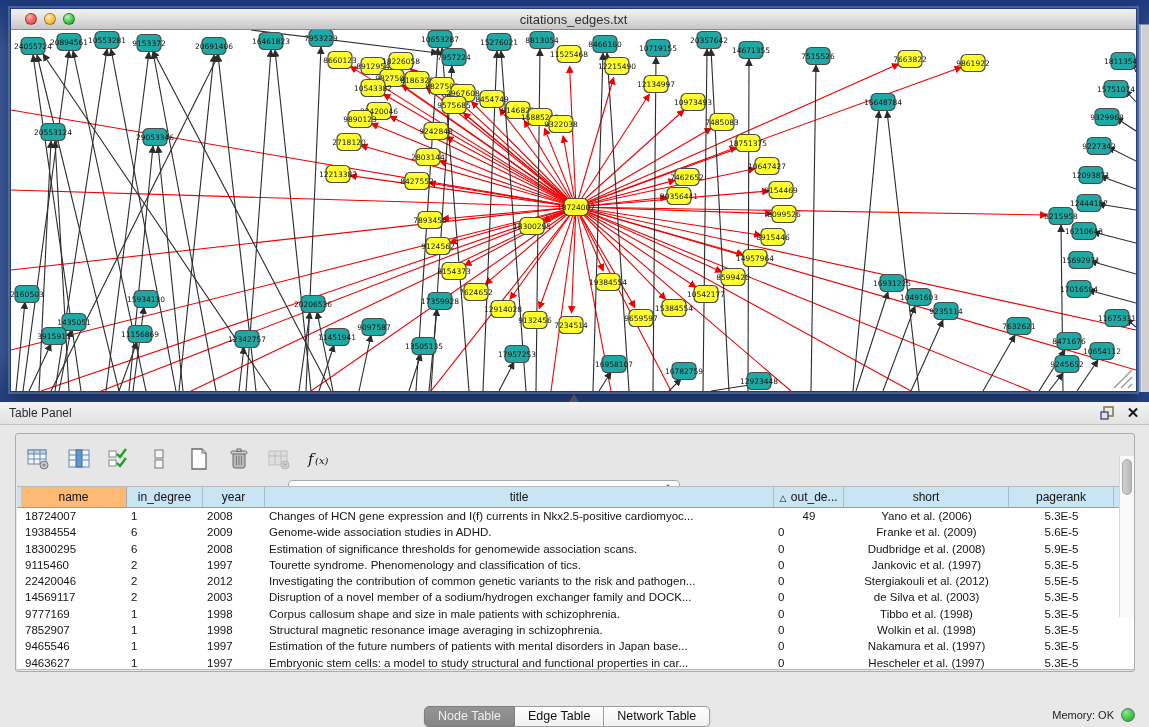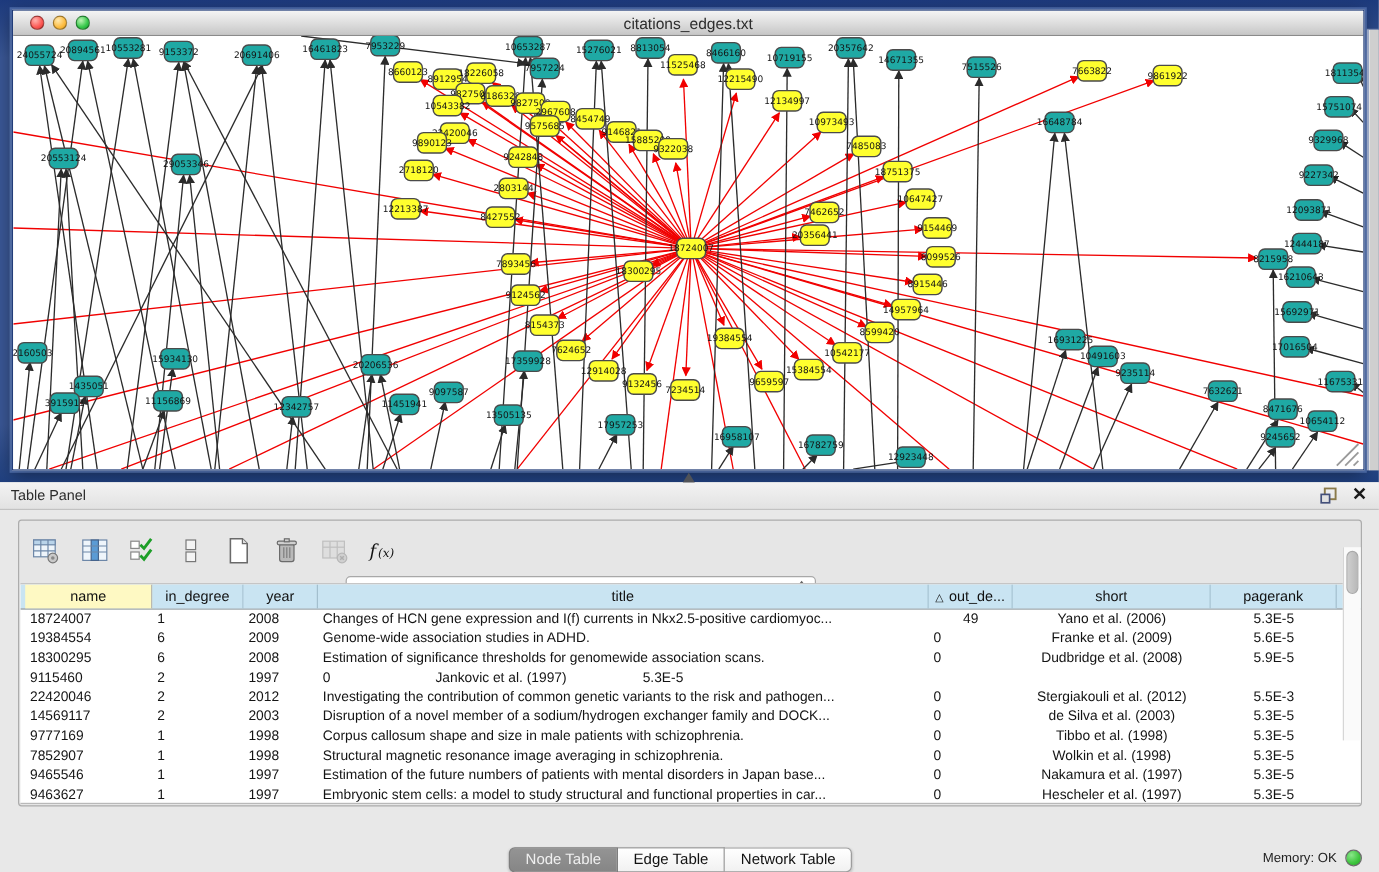--- a/index.html
+++ b/index.html
@@ -67,21 +67,21 @@
     border-right:4px solid transparent; border-top:5px solid #666; }
 
   
   #tp-table { position:absolute; left:1px; top:52px; width:1117px; height:184px;
     background:#fff; border-top:1px solid #b9b9b9; border-bottom:1px solid #b9b9b9;
     display:flex; flex-direction:column; overflow:hidden; }
   #thead { display:flex; flex:none; height:21px; border-bottom:1px solid #9c9c9c;
     padding-left:4px; background:#c9e4f2; }
   .th { font-size:12px; color:#111; text-align:center; line-height:20px; flex:none;
     border-right:1px solid #a3bfce; background:#c9e4f2; overflow:hidden; white-space:nowrap; }
-  .th.gray { background:#fef9c3; border-right:1px solid #ababab; }
+  .th.gray { background:#fdba74; border-right:1px solid #ababab; }
   .sort-tri { font-size:9px; margin-right:2px; }
   #tbody { flex:1; overflow:hidden; padding-left:4px; }
   .tr { display:flex; height:16.3px; }
   .td { font-size:11.5px; color:#141414; line-height:16px; flex:none; white-space:nowrap;
     overflow:hidden; padding:0 4px; }
   .td.center { text-align:center; }
   #vscroll { position:absolute; right:0px; top:22px; width:15px; height:161px;
     background:#fafafa; border-left:1px solid #d6d6d6; }
   #vthumb { position:absolute; left:2px; top:3px; width:10px; height:36px; border-radius:6px;
     background:linear-gradient(90deg,#cfcfcf,#b9b9b9); border:1px solid #a9a9a9; }
@@ -806,32 +806,33 @@
             <div class="td" style="width: 62px;">2008</div>
             <div class="td" style="width: 509px;">Estimation of significance thresholds for genomewide association scans.</div>
             <div class="td" style="width: 70px;">0</div>
             <div class="td center" style="width: 165px;">Dudbridge et al. (2008)</div>
             <div class="td center" style="width: 105px;">5.9E-5</div>
           </div>
           <div class="tr">
             <div class="td" style="width: 106px;">9115460</div>
             <div class="td" style="width: 76px;">2</div>
             <div class="td" style="width: 62px;">1997</div>
+            <div class="td" style="width: 509px;">Tourette syndrome. Phenomenology and classification of tics.</div>
             <div class="td" style="width: 70px;">0</div>
             <div class="td center" style="width: 165px;">Jankovic et al. (1997)</div>
             <div class="td center" style="width: 105px;">5.3E-5</div>
           </div>
           <div class="tr">
             <div class="td" style="width: 106px;">22420046</div>
             <div class="td" style="width: 76px;">2</div>
             <div class="td" style="width: 62px;">2012</div>
             <div class="td" style="width: 509px;">Investigating the contribution of common genetic variants to the risk and pathogen...</div>
             <div class="td" style="width: 70px;">0</div>
             <div class="td center" style="width: 165px;">Stergiakouli et al. (2012)</div>
-            <div class="td center" style="width: 105px;">5.5E-3</div>
+            <div class="td center" style="width: 105px;">5.5E-5</div>
           </div>
           <div class="tr">
             <div class="td" style="width: 106px;">14569117</div>
             <div class="td" style="width: 76px;">2</div>
             <div class="td" style="width: 62px;">2003</div>
             <div class="td" style="width: 509px;">Disruption of a novel member of a sodium/hydrogen exchanger family and DOCK...</div>
             <div class="td" style="width: 70px;">0</div>
             <div class="td center" style="width: 165px;">de Silva et al. (2003)</div>
             <div class="td center" style="width: 105px;">5.3E-5</div>
           </div>

